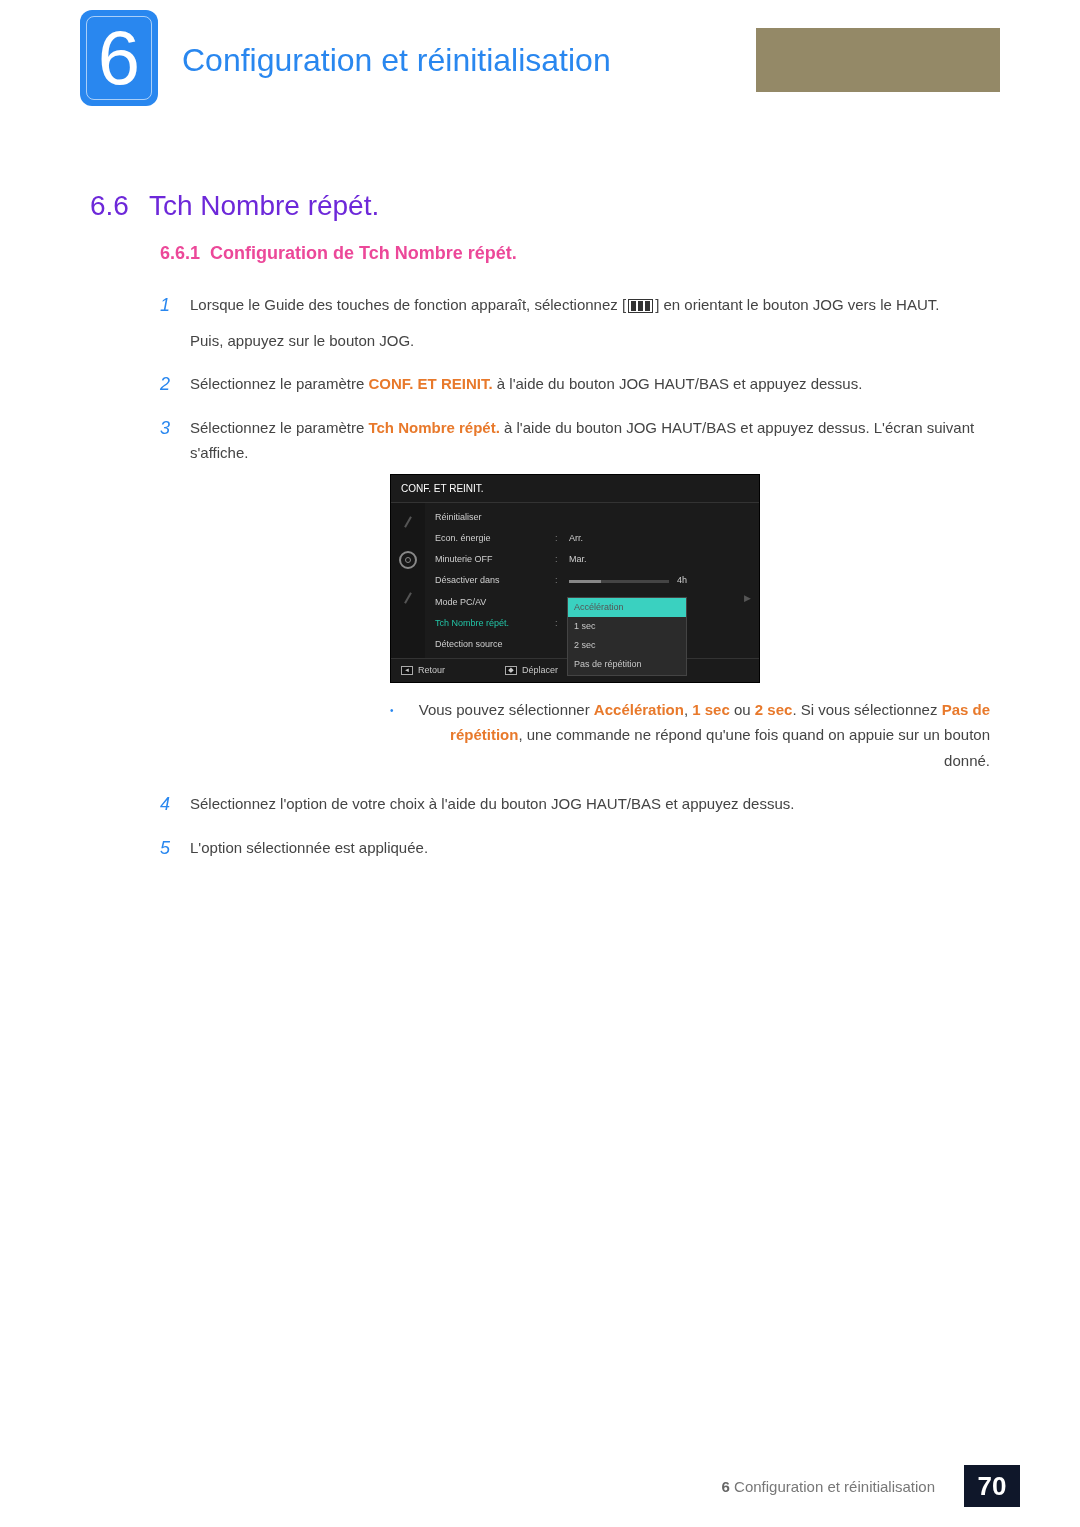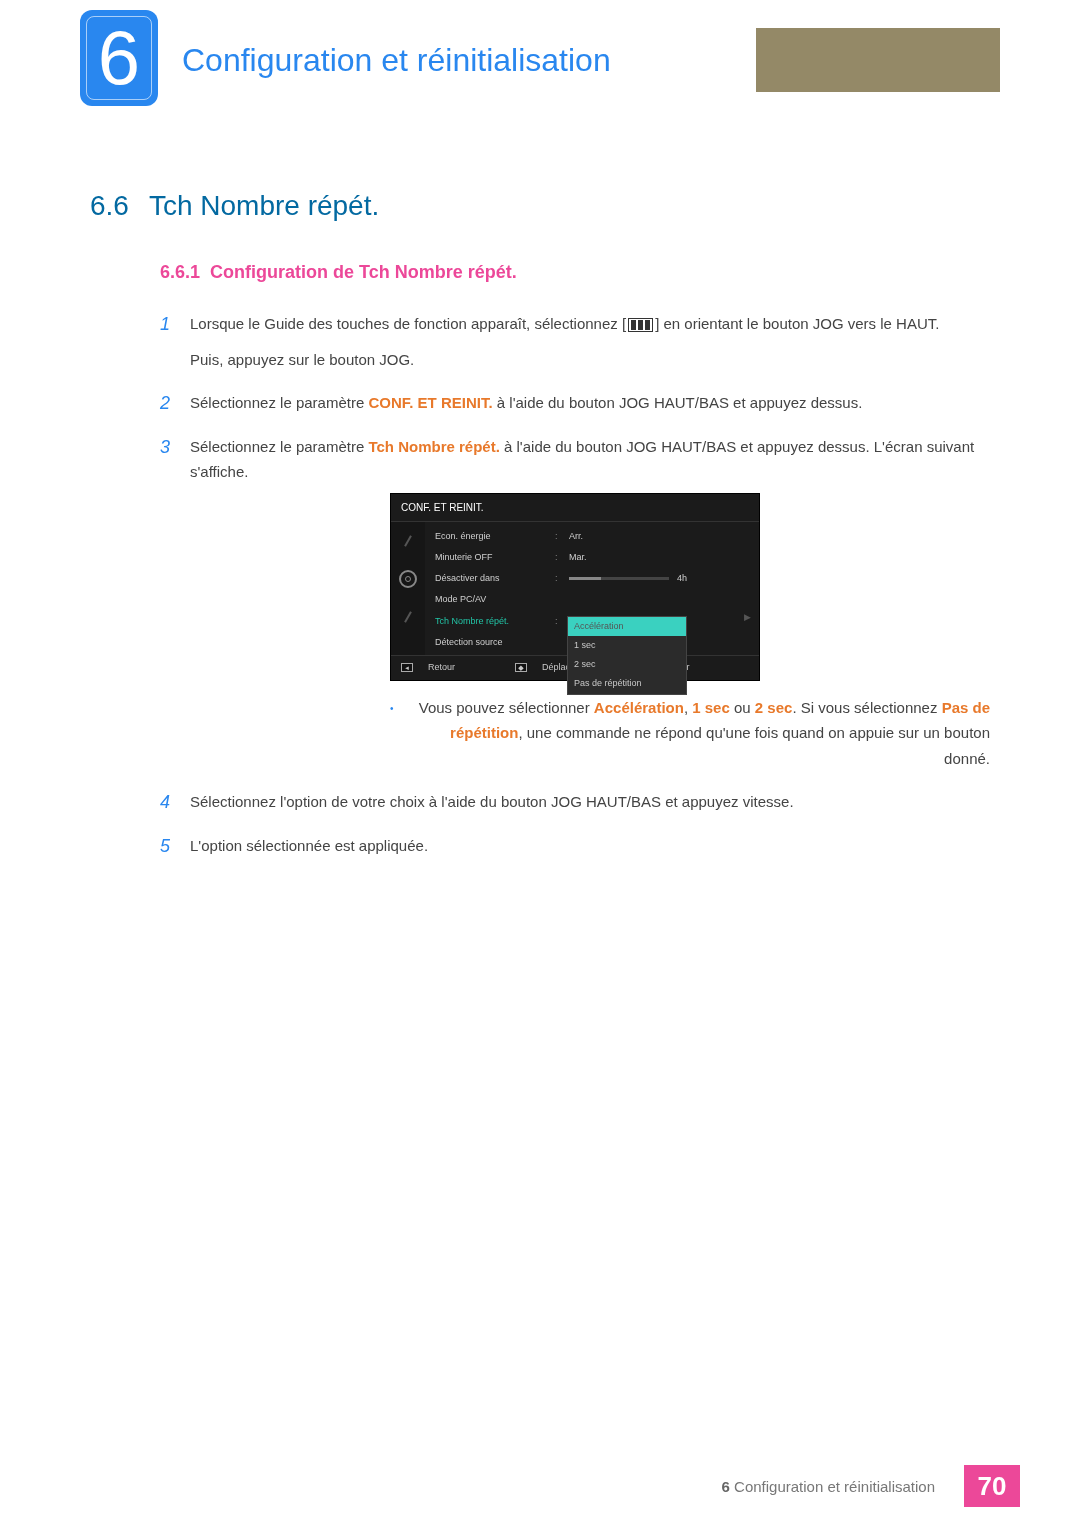--- a/index.html
+++ b/index.html
@@ -83,24 +83,24 @@
     height: 64px;
     background: #948967;
     z-index: 3;
   }
 
   
   .content {
     padding: 60px 90px 0 90px;
   }
   .section-heading {
-    color: #0369a1;
+    color: #6d28d9;
     font-size: 28px;
     font-weight: 400;
-    margin-bottom: 40px;
+    margin-bottom: 21px;
   }
   .section-heading .num { margin-right: 20px; }
   .intro-text {
     font-size: 15px;
     color: #444;
     margin-bottom: 40px;
     margin-left: 70px;
   }
   .subsection-heading {
     color: #ec4899;
@@ -218,21 +218,21 @@
   .osd-popup div.sel { background: #3ad1c0; color:#555; }
 
   .osd-footer {
     display: flex;
     border-top: 1px solid #333;
     padding: 4px 10px;
     font-size: 9px;
     gap: 60px;
     color:#c8c8c8;
   }
-  .osd-footer .fitem { display:flex; align-items:center; gap:15px; }
+  .osd-footer .fitem { display:flex; align-items:center; gap:5px; }
   .kbox { width:12px; height:9px; border:1px solid #aaa; display:inline-flex; align-items:center; justify-content:center; font-size:7px; background:#111; }
 
   ul.bullets {
     list-style: none;
     margin: 4px 0 18px 200px;
   }
   ul.bullets li {
     position: relative;
     padding-left: 18px;
     font-size: 15px;
@@ -260,21 +260,21 @@
   }
   .footer-text {
     font-size: 15px;
     color: #777;
     padding-right: 14px;
   }
   .footer-text .fnum { font-weight: bold; color:#666; }
   .footer-page {
     width: 56px;
     height: 42px;
-    background: #ec4899;
+    background: #0f172a;
     color: #fff;
     display: flex;
     align-items: center;
     justify-content: center;
     font-size: 26px;
     font-weight: bold;
   }
 </style>
 </head>
 <body>
@@ -325,20 +325,23 @@
       
       <div class="osd">
         <div class="osd-title">CONF. ET REINIT.</div>
         <div class="osd-body">
           <div class="osd-sidebar">
             <div class="sline"></div>
             <div class="osd-gear"></div>
             <div class="sline"></div>
           </div>
           <div class="osd-main">
+            <div class="osd-row">
+              <span class="osd-label">Réinitialiser</span>
+            </div>
             <div class="osd-row">
               <span class="osd-label">Econ. énergie</span>
                 <span class="osd-colon">:</span>
                 <span class="osd-val">Arr.</span>
             </div>
             <div class="osd-row">
               <span class="osd-label">Minuterie OFF</span>
                 <span class="osd-colon">:</span>
                 <span class="osd-val">Mar.</span>
             </div>
@@ -387,21 +390,21 @@
 
       <ul class="bullets">
         <li>
           <span>Vous pouvez sélectionner </span><span class="orange">Accélération</span><span>, </span><span class="orange">1 sec</span><span> ou </span><span class="orange">2 sec</span><span>. Si vous sélectionnez </span><span class="orange">Pas de répétition</span><span>, une commande ne répond qu'une fois quand on appuie sur un bouton donné.</span>
         </li>
       </ul>
     </li>
 
     <li>
       <span class="step-num">4</span>
-      <span>Sélectionnez l'option de votre choix à l'aide du bouton JOG HAUT/BAS et appuyez vitesse.</span>
+      <span>Sélectionnez l'option de votre choix à l'aide du bouton JOG HAUT/BAS et appuyez dessus.</span>
     </li>
 
     <li>
       <span class="step-num">5</span>
       <span>L'option sélectionnée est appliquée.</span>
     </li>
 
   </ol>
 </div>
 

